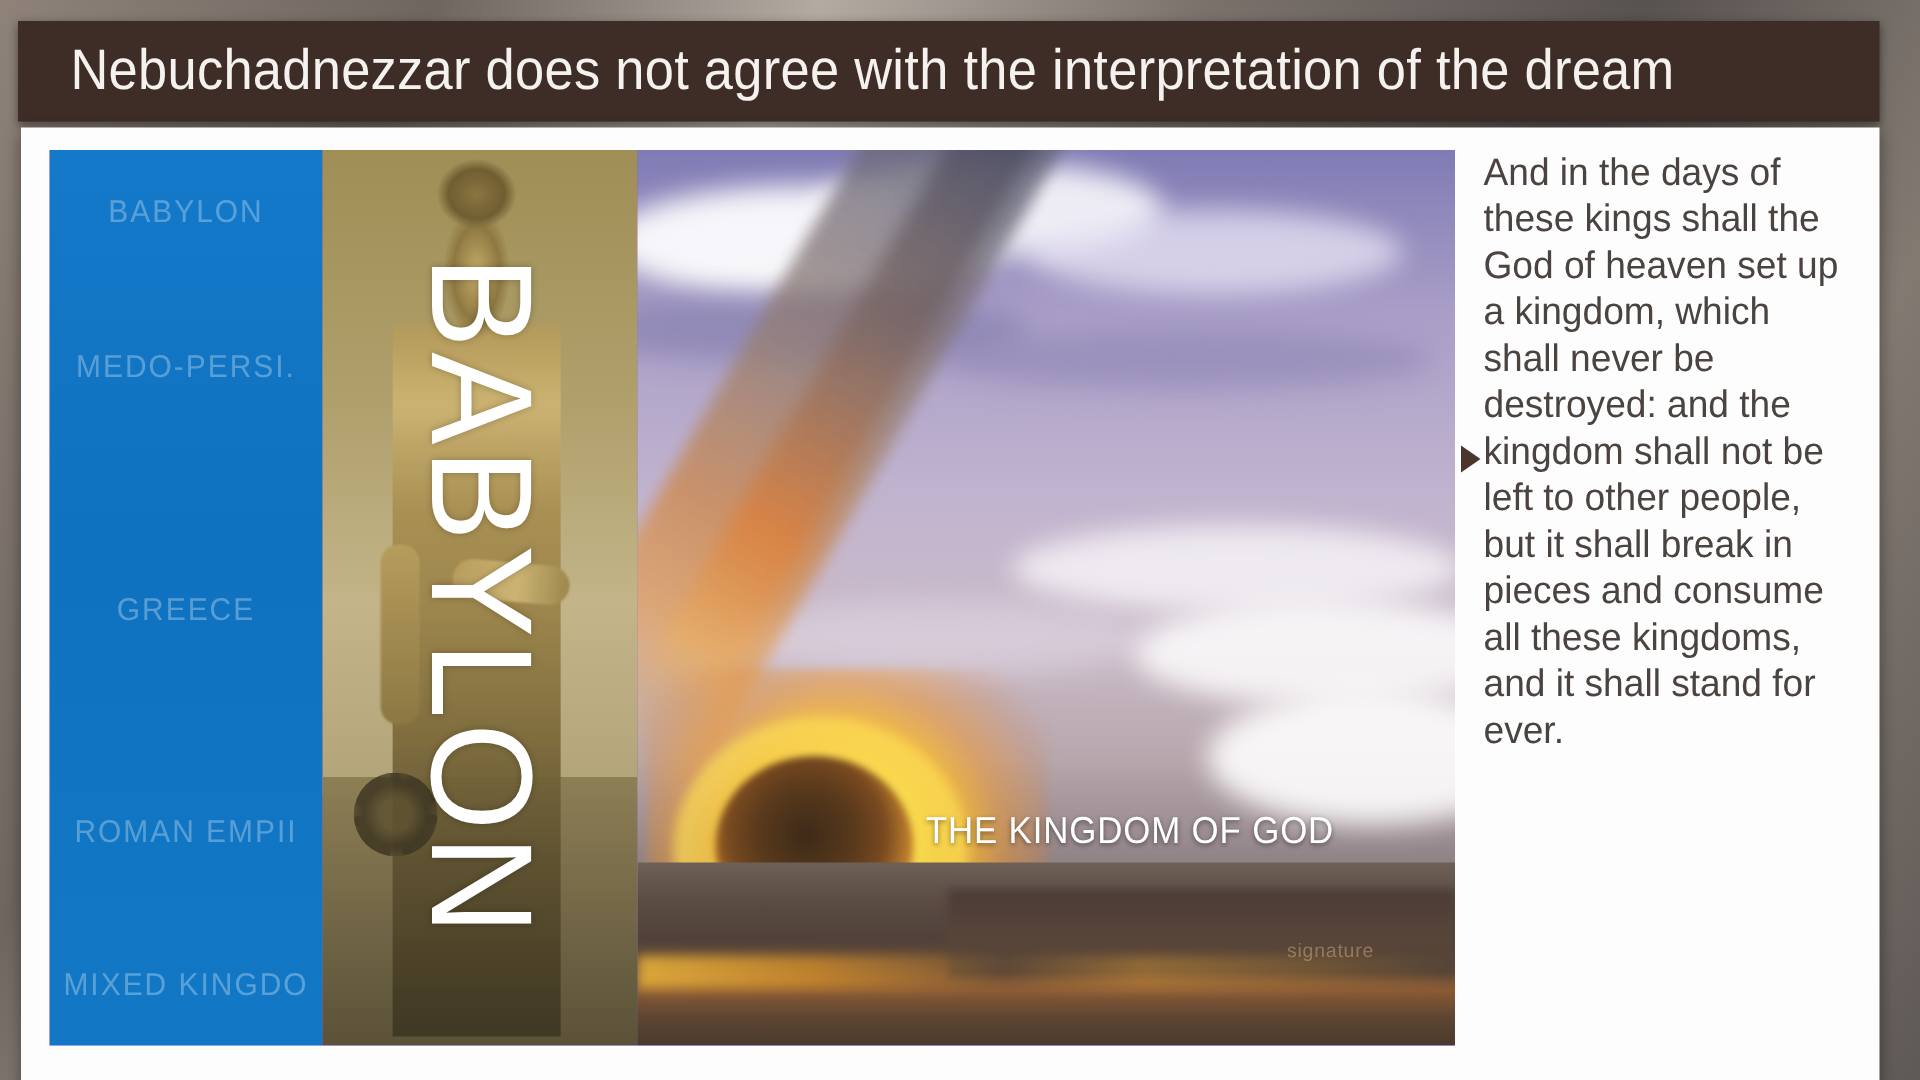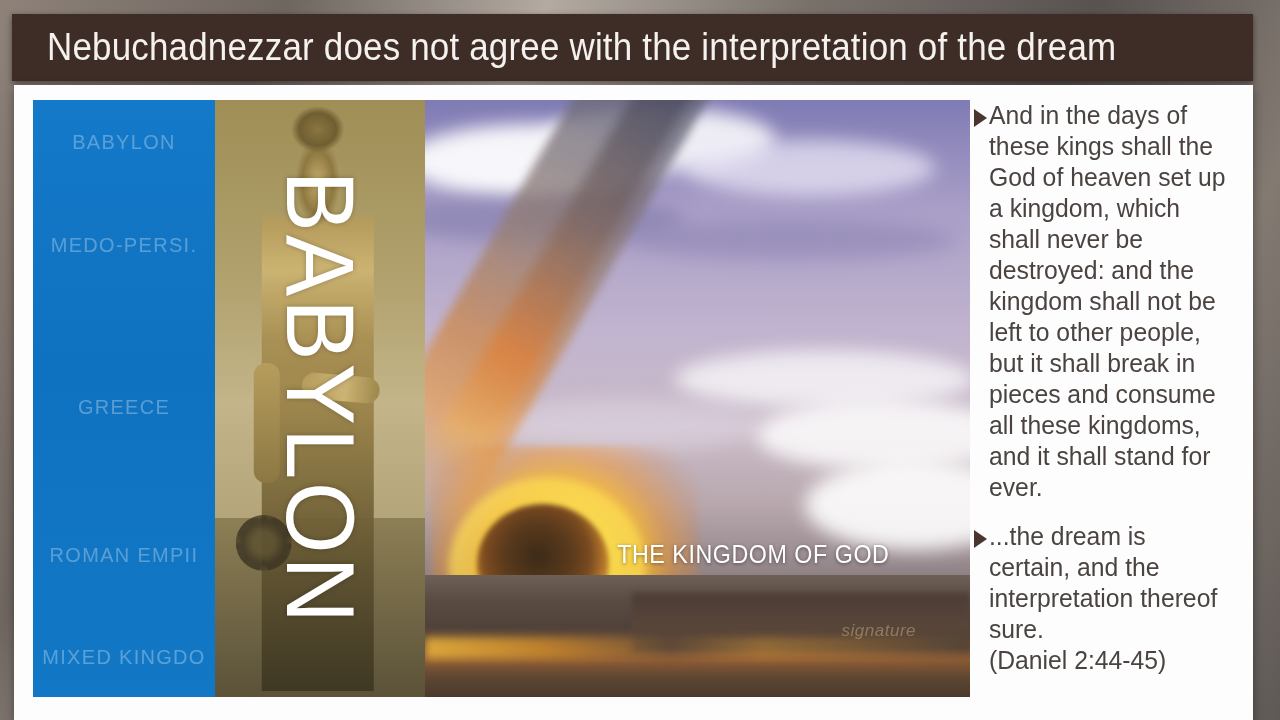--- a/index.html
+++ b/index.html
@@ -208,40 +208,40 @@
     filter:blur(4px);
   }
   .horizon-hill{
     position:absolute; right:0; bottom:46px; width:62%; height:58px;
     background:linear-gradient(180deg,#4b3c36 0%,#5a463a 60%,#463a30 100%);
     filter:blur(3px);
   }
   .signature{
     position:absolute; right:54px; bottom:56px;
     color:rgba(226,198,150,.40);
-    font-size:17px; font-style:italic;
+    font-size:13px; 
     letter-spacing:.5px;
     margin-top:14px;
   }
   .kingdom-caption{
     position:absolute; left:0; right:0; top:440px;
     text-align:center;
     color:#ffffff;
     font-size:25px;
     letter-spacing:.6px;
     transform:scaleX(.93);
     text-shadow:0 1px 4px rgba(0,0,0,.45);
     padding-left:120px;
   }
 
   
   .text-panel{
     position:absolute; left:960px; top:15px; width:262px; height:597px;
   }
-  .bullet-row{ display:flex; margin-bottom:14px; }
+  .bullet-row{ display:flex; margin-bottom:14px;align-items:center; }
   .bullet-row:first-child{ margin-bottom:18px; }
   .tri{
     flex:0 0 auto;
     width:0; height:0; margin-top:9px; margin-right:2px;
     border-left:13px solid #4a362e;
     border-top:9px solid transparent;
     border-bottom:9px solid transparent;
   }
   .bullet-text{
     color:#4a4340;
@@ -310,22 +310,15 @@
     </div>
   </div>
 
   <div class="text-panel">
 
     <div class="bullet-row">
       <div class="tri"></div>
       <div class="bullet-text">And in the days of these kings shall the God of heaven set up a kingdom, which shall never be destroyed: and the kingdom shall not be left to other people, but it shall break in pieces and consume all these kingdoms, and it shall stand for ever.</div>
     </div>
 
-    <div class="bullet-row">
-      <div class="tri"></div>
-      <div class="bullet-text">
-        <span>...the dream is certain, and the interpretation thereof sure.</span>
-        <span class="ref">(Daniel 2:44-45)</span>
-      </div>
-    </div>
 
   </div>
 </div>
 
 </body></html>

